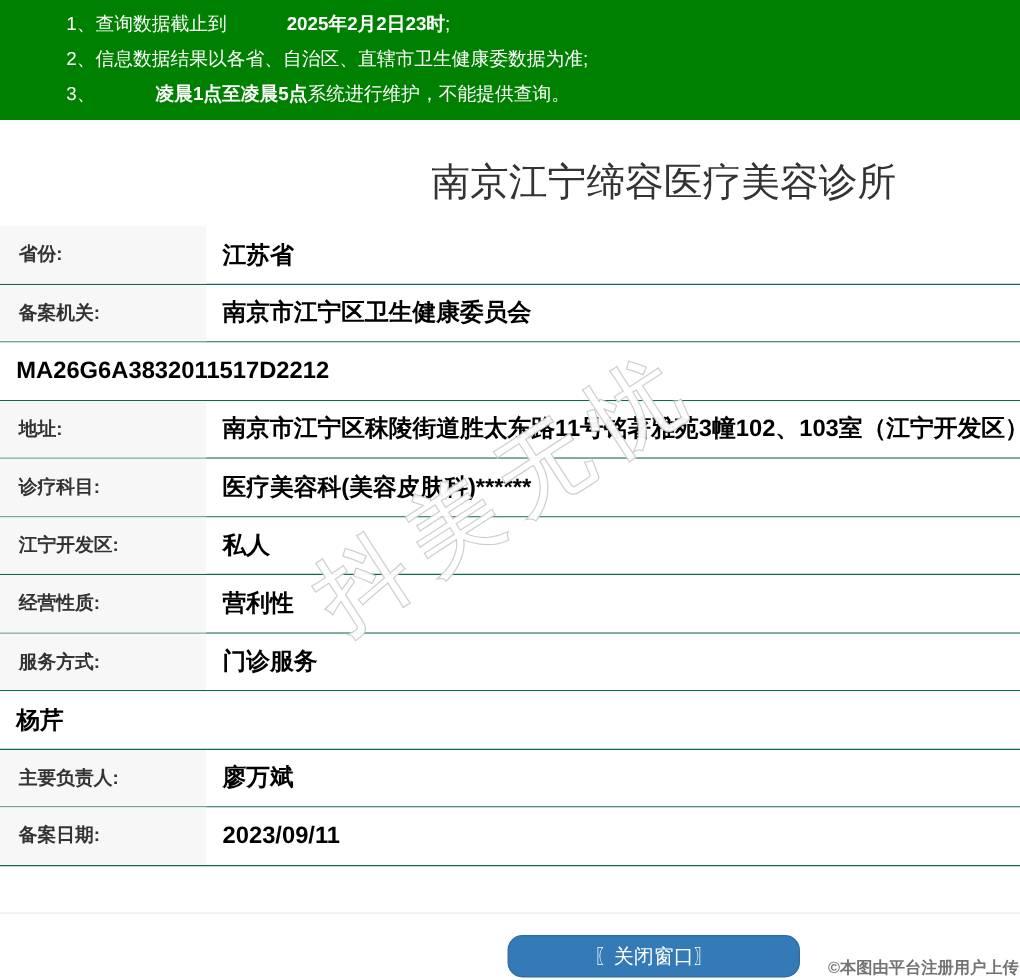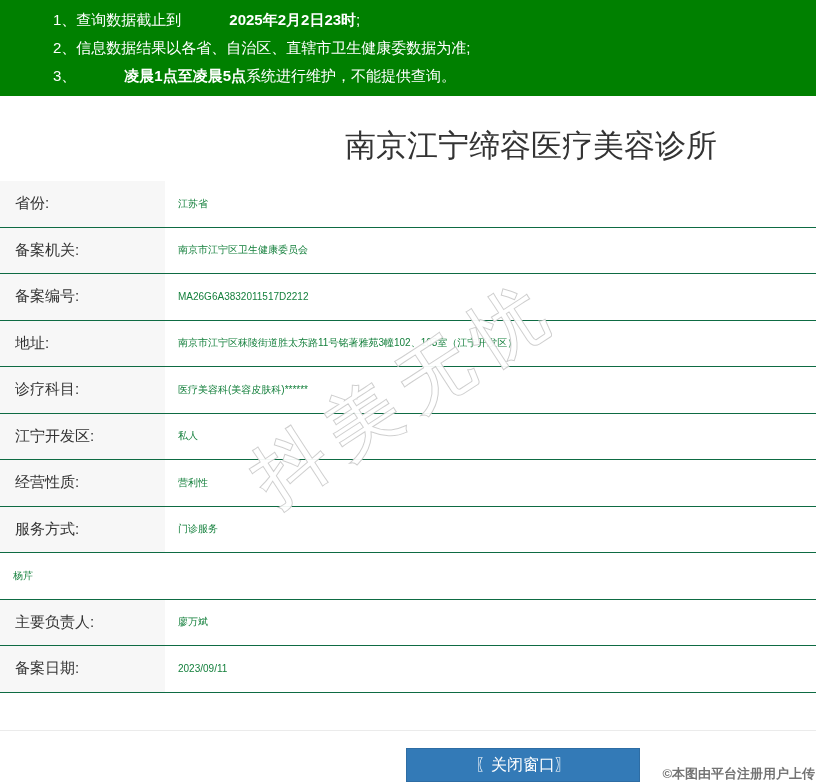--- a/index.html
+++ b/index.html
@@ -16,43 +16,43 @@
   .notice-line b{font-weight:bold;margin-left:48px;}
   
   .page-title{
     position:absolute;top:125px;left:517px;transform:translateX(-50%);
     font-size:31px;font-weight:400;color:#333;white-space:nowrap;margin-left:14px;
   }
   
   .info-table{position:absolute;top:181px;left:0;right:0;}
   .trow{
     display:flex;height:46.5px;box-sizing:border-box;
-    border-bottom:1px solid #0e6b43;align-items:stretch;background:#fff;
+    border-bottom:1px solid #0e6b43;align-items:stretch;background:#fff;font-weight:bold;
   }
   .trow .cell-label{
     width:165px;flex:0 0 165px;background:#f7f7f7;box-sizing:border-box;
     display:flex;align-items:center;padding-left:15px;font-size:15px;color:#333;
   }
   .trow .cell-value{
     flex:1;display:flex;align-items:center;padding-left:13px;
-    font-size:10px;color:#15803d;white-space:nowrap;overflow:hidden;
+    font-size:19px;color:#000000;white-space:nowrap;overflow:hidden;
   }
   
   .watermark{
     position:absolute;left:405px;top:393px;
     transform:translate(-50%,-50%) rotate(-33deg);
     font-size:72px;letter-spacing:14px;white-space:nowrap;
     color:#ffffff;-webkit-text-stroke:2px #cccccc;paint-order:stroke fill;
     opacity:0.95;z-index:5;pointer-events:none;
   }
   
   .footer-divider{position:absolute;top:730px;left:0;right:0;border-top:1px solid #ebebeb;}
   .close-btn{
     position:absolute;left:406px;top:748px;width:234px;height:34px;
-    background:#337ab7;border:1px solid #2e6da4;border-radius:0;
+    background:#337ab7;border:1px solid #2e6da4;border-radius:12px;
     color:#fff;font-size:16px;display:flex;align-items:center;justify-content:center;
     cursor:pointer;box-sizing:border-box;
   }
   .upload-credit{
     position:absolute;right:1px;bottom:1px;z-index:6;
     font-size:13px;font-weight:bold;color:#737373;white-space:nowrap;
     text-shadow:-1px -1px 0 #fff,1px -1px 0 #fff,-1px 1px 0 #fff,1px 1px 0 #fff;
   }
 </style>
 </head>
@@ -69,21 +69,20 @@
 <div class="info-table">
   <div class="trow">
       <div class="cell-label">省份:</div>
       <div class="cell-value">江苏省</div>
     </div>
   <div class="trow">
       <div class="cell-label">备案机关:</div>
       <div class="cell-value">南京市江宁区卫生健康委员会</div>
     </div>
   <div class="trow">
-      <div class="cell-label">备案编号:</div>
       <div class="cell-value">MA26G6A3832011517D2212</div>
     </div>
   <div class="trow">
       <div class="cell-label">地址:</div>
       <div class="cell-value">南京市江宁区秣陵街道胜太东路11号铭著雅苑3幢102、103室（江宁开发区）</div>
     </div>
   <div class="trow">
       <div class="cell-label">诊疗科目:</div>
       <div class="cell-value">医疗美容科(美容皮肤科)******</div>
     </div>

